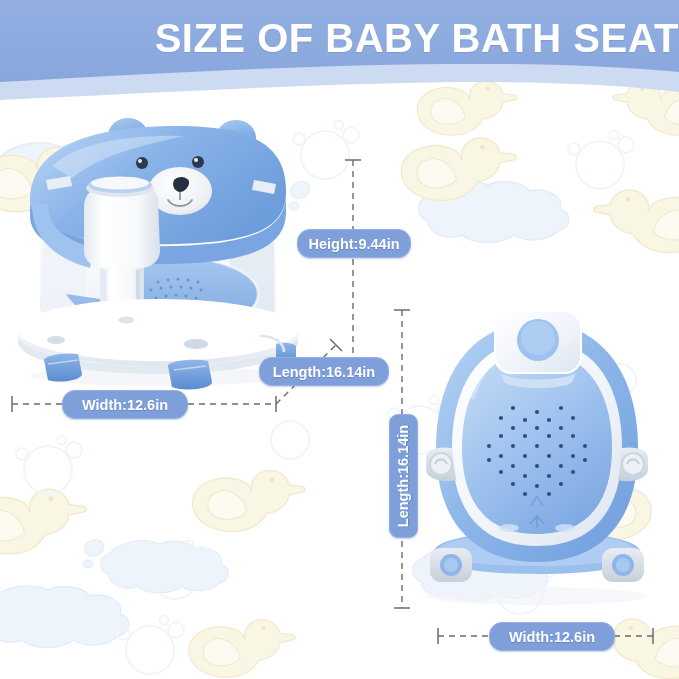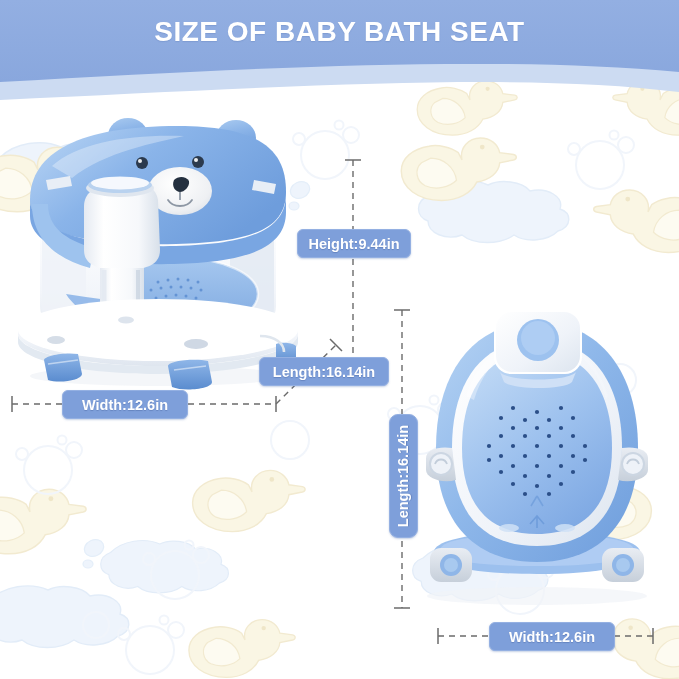--- a/index.html
+++ b/index.html
@@ -11,42 +11,42 @@
   }
   #stage{position:absolute;inset:0;width:679px;height:679px;overflow:hidden;background:#fff;}
 
   
   .bg-layer{position:absolute;inset:0;z-index:0;pointer-events:none;}
 
   
   .header{position:absolute;left:0;top:0;width:679px;height:108px;z-index:3;}
   .header-svg{position:absolute;left:0;top:0;}
   .header-title{
-    position:absolute;left:0;top:16px;width:679px;text-align:center;
-    font-size:28px;font-weight:bold;color:#ffffff;letter-spacing:0.5px;
+    position:absolute;left:0;top:16px;width:679px;text-align:right;
+    font-size:40px;font-weight:bold;color:#ffffff;letter-spacing:0.5px;
     font-family:"Liberation Sans","DejaVu Sans",sans-serif;
     text-shadow:0 1px 1px rgba(80,110,170,.25);
     white-space:nowrap;
   }
 
   
   .product{position:absolute;z-index:2;}
   #product-front{left:8px;top:108px;}
   #product-top{left:404px;top:300px;}
 
   
   .dims{position:absolute;inset:0;z-index:4;pointer-events:none;}
 
   
   .pill{
     position:absolute;z-index:6;
     background:#7e9fda;
     color:#ffffff;
     font-weight:bold;
-    border-radius:6px;
+    border-radius:13px;
     box-shadow:0 1px 2px rgba(90,120,180,.35);
     display:flex;align-items:center;justify-content:center;
     white-space:nowrap;
     font-family:"Liberation Sans","DejaVu Sans",sans-serif;
     text-shadow:0 1px 1px rgba(70,100,160,.45);
     border:1px solid #94b0e2;
   }
   #pill-height{left:297px;top:229px;width:112px;height:27px;font-size:14.5px;}
   #pill-length-front{left:259px;top:357px;width:128px;height:27px;font-size:14.5px;}
   #pill-width-front{left:62px;top:390px;width:124px;height:27px;font-size:14.5px;}

